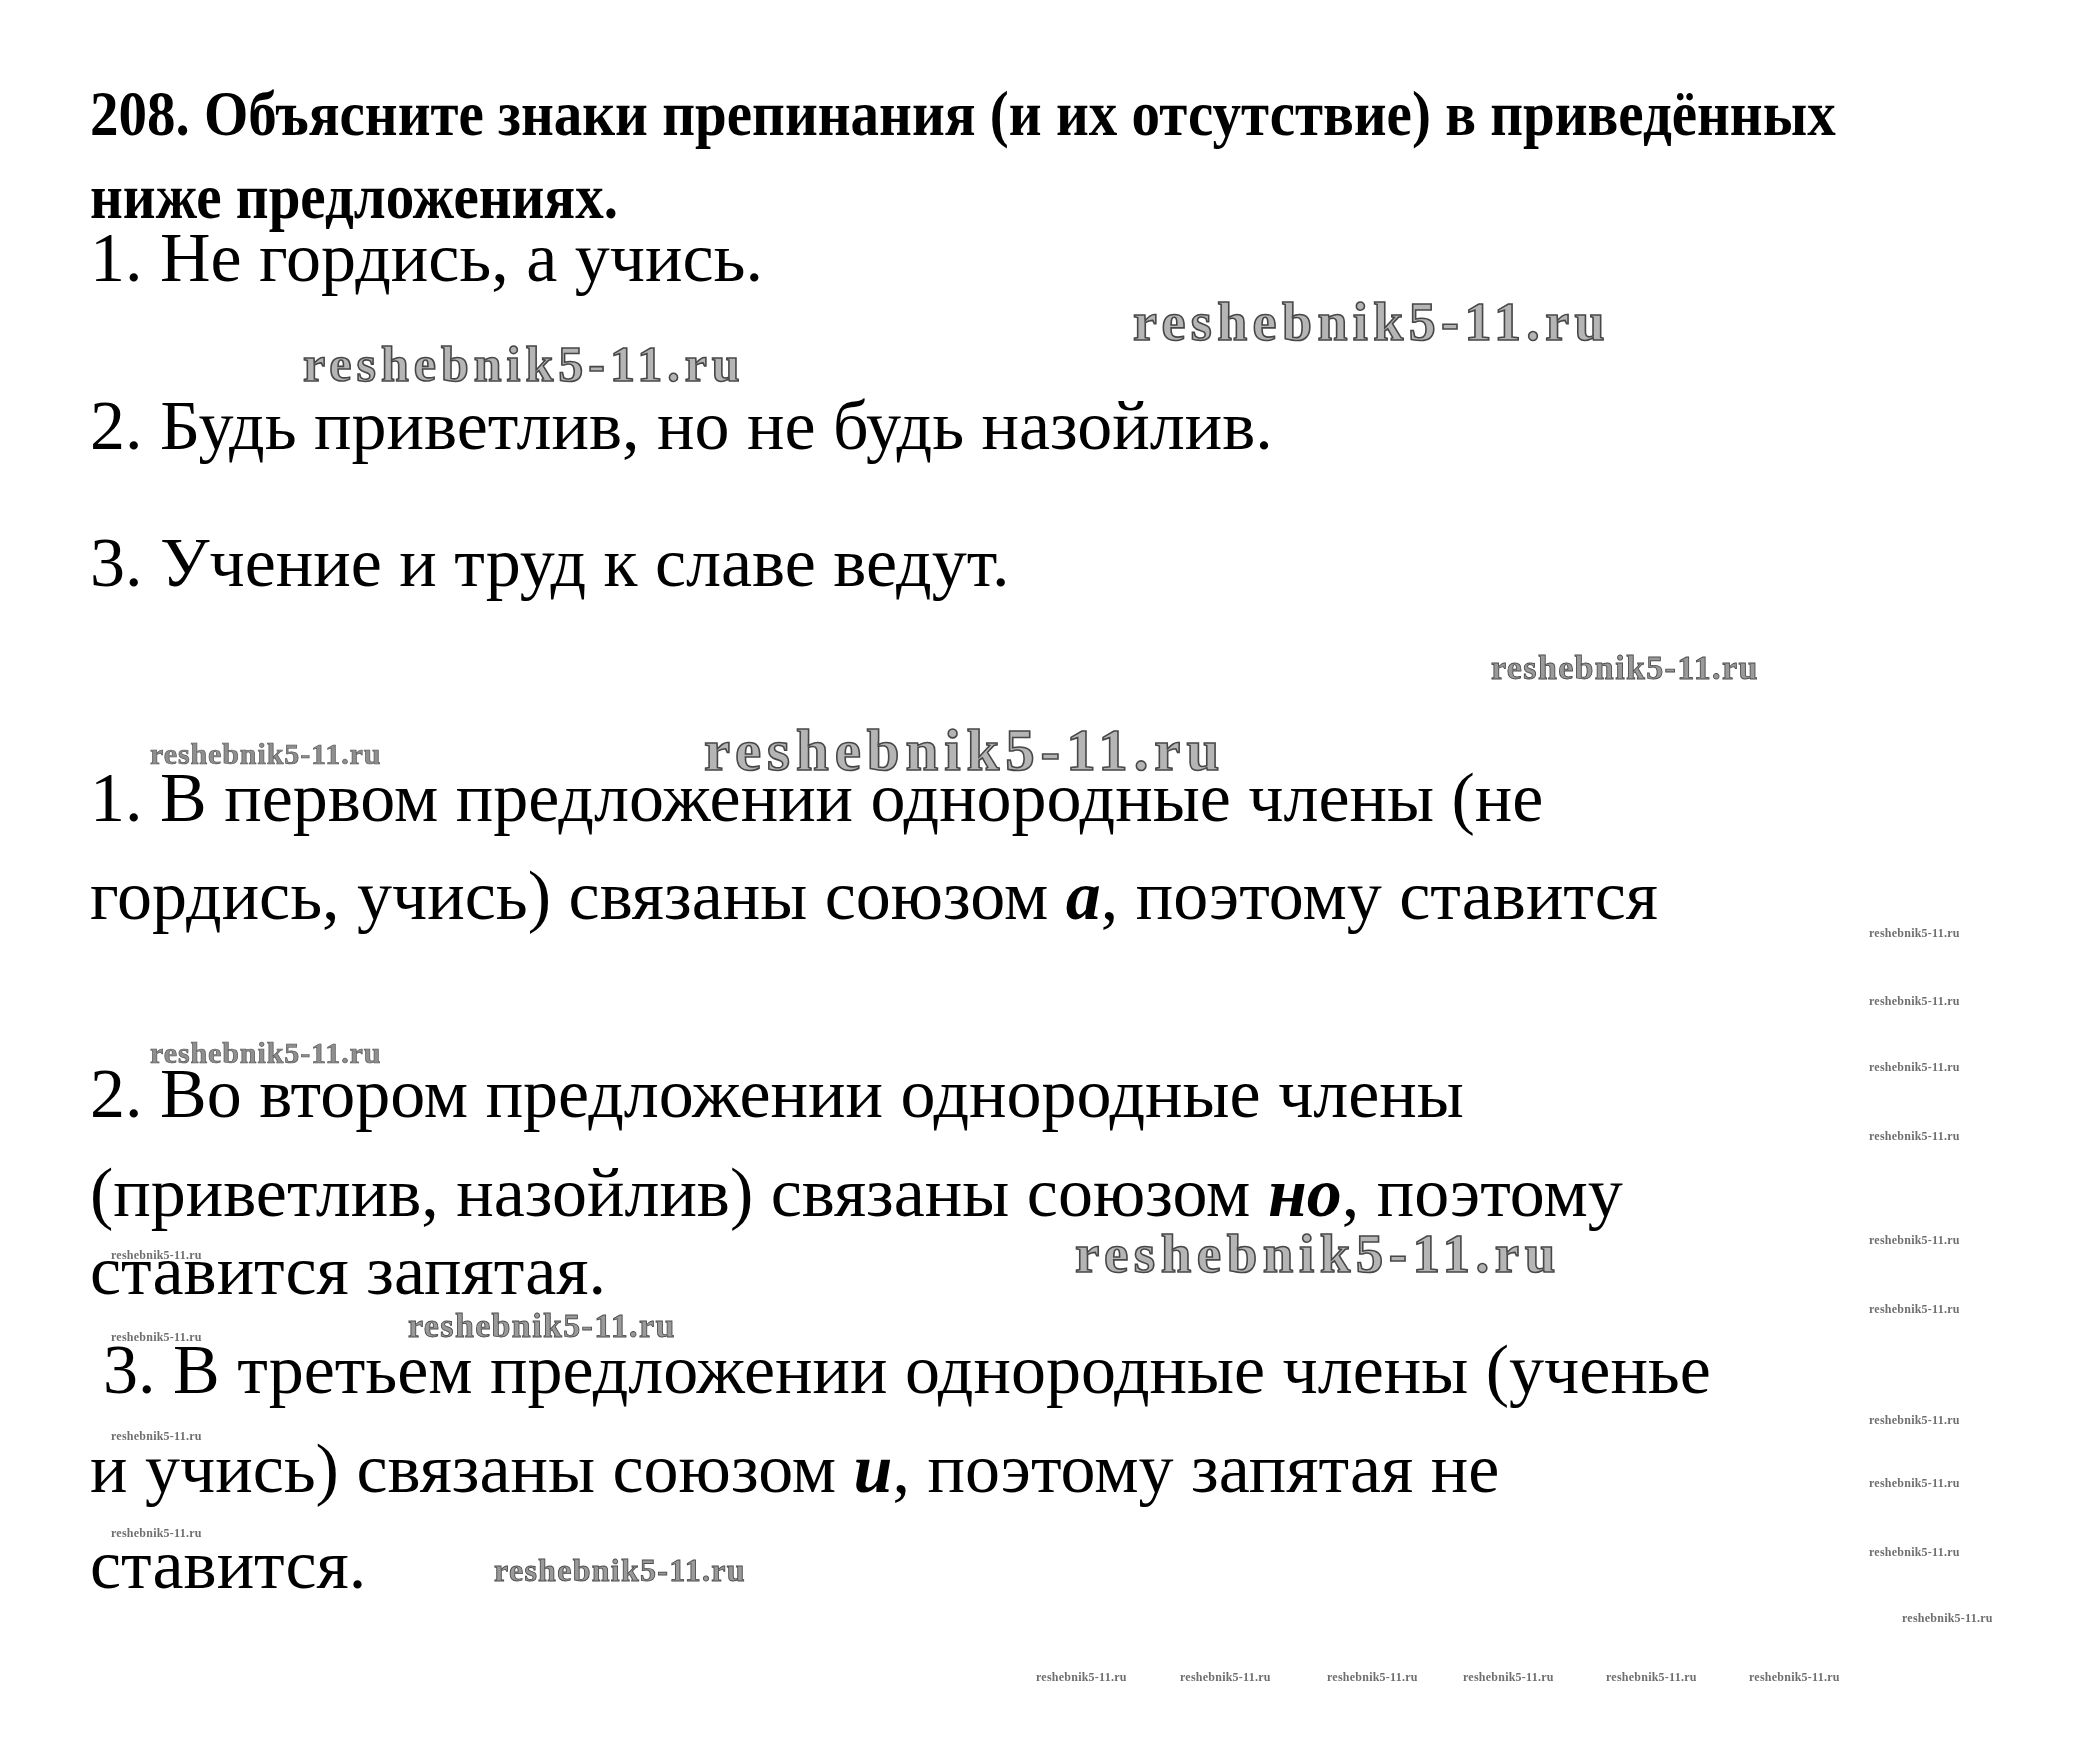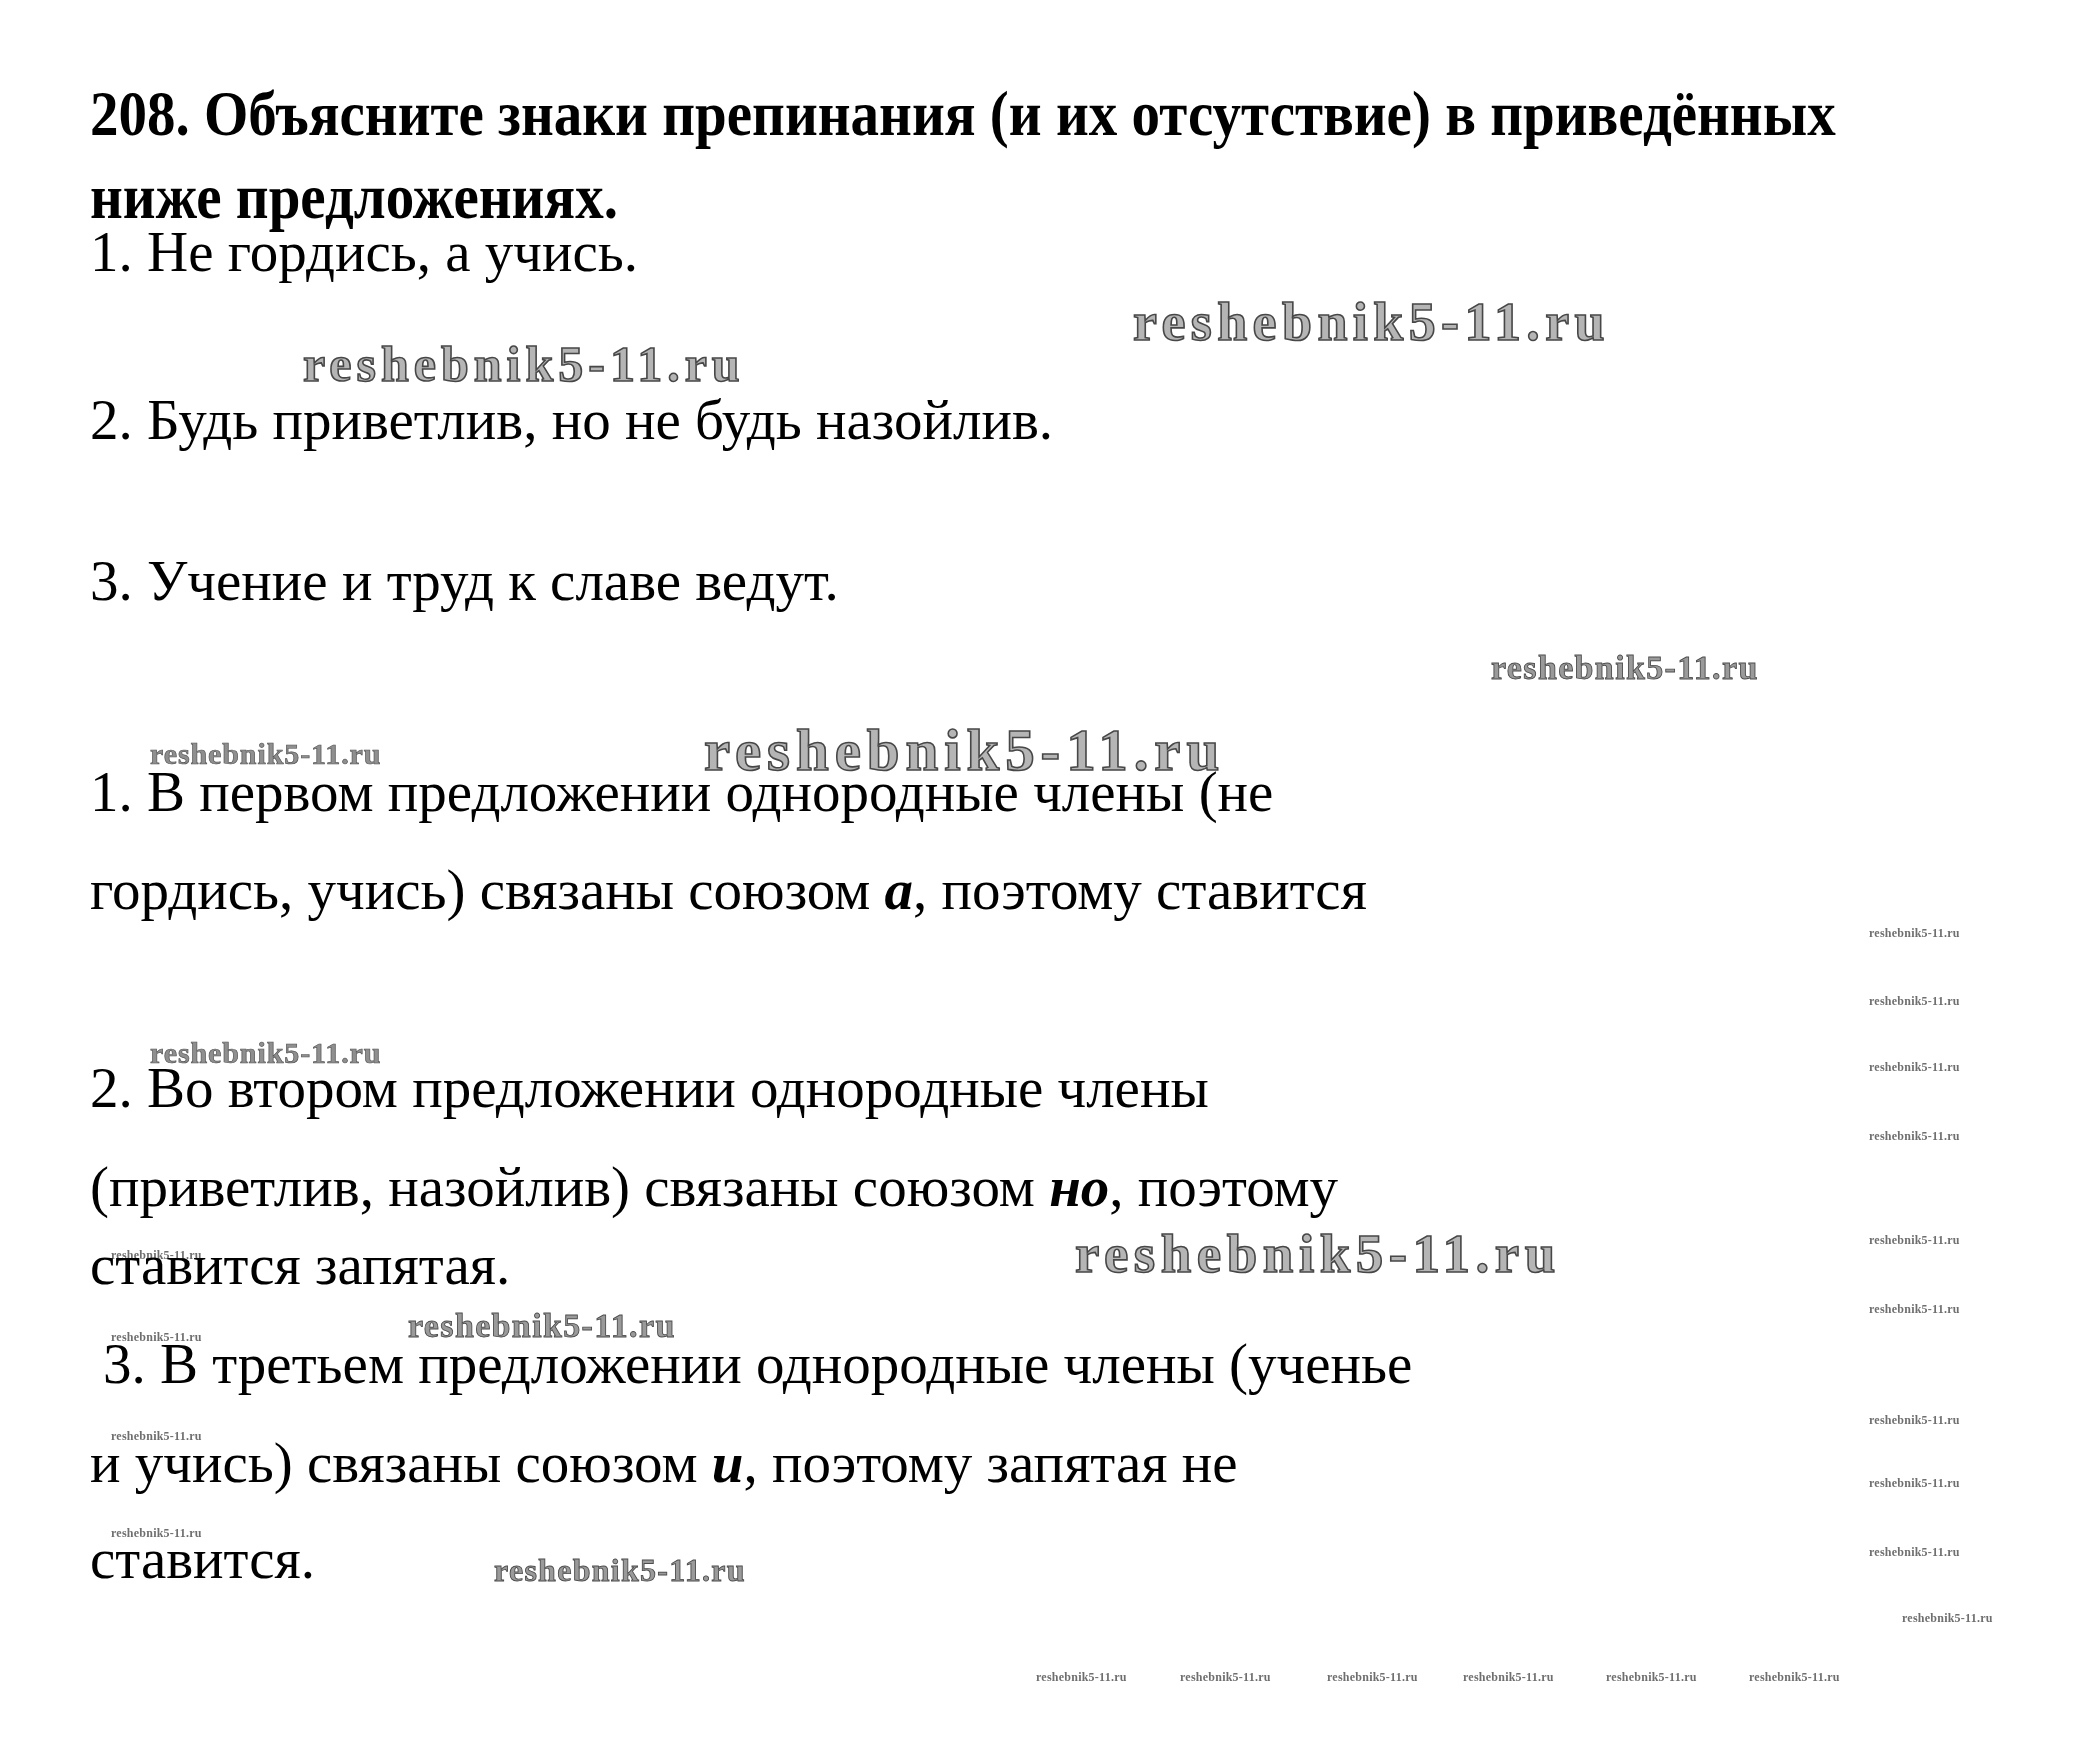--- a/index.html
+++ b/index.html
@@ -27,21 +27,21 @@
     line-height: 1;
     letter-spacing: 0;
   }
   .line.h {
     font-weight: bold;
     font-size: 57px;
     transform: scaleY(1.12);
     transform-origin: left top;
   }
   .line.b {
-    font-size: 57px;
+    font-size: 70px;
   }
   .conj {
     font-weight: bold;
     font-style: italic;
   }
   .wm {
     position: absolute;
     white-space: nowrap;
     font-family: "Liberation Serif", "DejaVu Serif", serif;
     font-weight: bold;
@@ -101,21 +101,21 @@
       <div class="wm xs" style="left: 1311px; top: 1671px; font-size: 12px;">reshebnik5-11.ru</div>
       <div class="wm xs" style="left: 1447px; top: 1671px; font-size: 12px;">reshebnik5-11.ru</div>
       <div class="wm xs" style="left: 1590px; top: 1671px; font-size: 12px;">reshebnik5-11.ru</div>
       <div class="wm xs" style="left: 1733px; top: 1671px; font-size: 12px;">reshebnik5-11.ru</div>
     </div>
   <div class="layer" id="text-layer">
       <div class="line h" style="left: 74px; top: 81px;"><span>208. Объясните знаки препинания (и их отсутствие) в приведённых</span></div>
       <div class="line h" style="left: 74px; top: 164px;"><span>ниже предложениях.</span></div>
       <div class="line b" style="left: 74px; top: 223px;"><span>1. Не гордись, а учись.</span></div>
       <div class="line b" style="left: 74px; top: 391px; text-align: center;"><span>2. Будь приветлив, но не будь назойлив.</span></div>
-      <div class="line b" style="left: 74px; top: 528px; margin-top: 24px;"><span>3. Учение и труд к славе ведут.</span></div>
+      <div class="line b" style="left: 74px; top: 528px;"><span>3. Учение и труд к славе ведут.</span></div>
       <div class="line b" style="left: 74px; top: 763px;"><span>1. В первом предложении однородные члены (не</span></div>
       <div class="line b" style="left: 74px; top: 861px;"><span>гордись, учись) связаны союзом </span><span class="conj">а</span><span>, поэтому ставится</span></div>
       <div class="line b" style="left: 74px; top: 1059px;"><span>2. Во втором предложении однородные члены</span></div>
       <div class="line b" style="left: 74px; top: 1158px;"><span>(приветлив, назойлив) связаны союзом </span><span class="conj">но</span><span>, поэтому</span></div>
       <div class="line b" style="left: 74px; top: 1236px;"><span>ставится запятая.</span></div>
       <div class="line b" style="left: 74px; top: 1335px; margin-left: 13px;"><span>3. В третьем предложении однородные члены (ученье</span></div>
       <div class="line b" style="left: 74px; top: 1434px;"><span>и учись) связаны союзом </span><span class="conj">и</span><span>, поэтому запятая не</span></div>
       <div class="line b" style="left: 74px; top: 1530px;"><span>ставится.</span></div>
     </div>
 </div>

